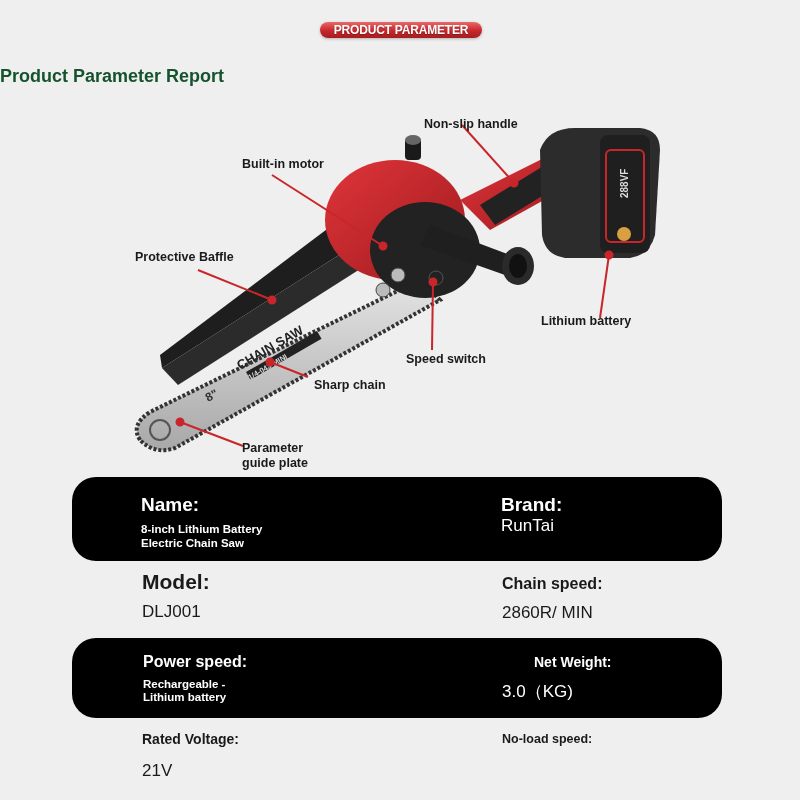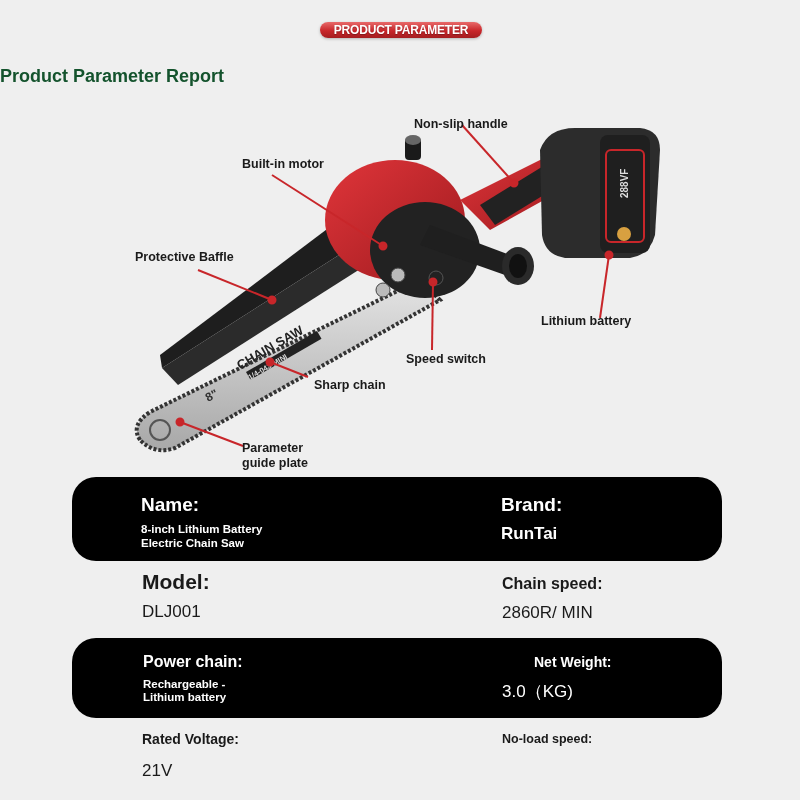--- a/index.html
+++ b/index.html
@@ -103,55 +103,55 @@
         <circle cx="609" cy="255" r="3.5"></circle>
       <line x1="433" y1="282" x2="432" y2="350"></line>
         <circle cx="433" cy="282" r="3.5"></circle>
       <line x1="308" y1="377" x2="270" y2="362"></line>
         <circle cx="270" cy="362" r="3.5"></circle>
       <line x1="243" y1="446" x2="180" y2="422"></line>
         <circle cx="180" cy="422" r="3.5"></circle>
     </g>
   </svg>
 
-  <div class="callout" style="left:414px; top:17px;">Non-slip handle</div>
+  <div class="callout" style="left:424px; top:17px;">Non-slip handle</div>
   <div class="callout" style="left:242px; top:57px;">Built-in motor</div>
   <div class="callout" style="left:135px; top:150px;">Protective Baffle</div>
   <div class="callout" style="left:541px; top:214px;">Lithium battery</div>
   <div class="callout" style="left:406px; top:252px;">Speed switch</div>
   <div class="callout" style="left:314px; top:278px;">Sharp chain</div>
   <div class="callout" style="left:242px; top:341px;">
     <span style="display:block">Parameter</span>
     <span style="display:block">guide plate</span>
   </div>
 </div>
 
 <div class="spec-band band1"></div>
 <div class="spec on-dark" style="left:141px; top:494px;">
   <span class="lbl" style="font-size:19px;">Name:</span>
   <span class="val" style="font-size:11.5px; font-weight:bold; line-height:14px; margin-top:6px;">8-inch Lithium Battery</span>
   <span class="val" style="font-size:11.5px; font-weight:bold; line-height:14px;">Electric Chain Saw</span>
 </div>
 <div class="spec on-dark" style="left:501px; top:494px;">
   <span class="lbl" style="font-size:19px;">Brand:</span>
-  <span class="val" style="font-size:17px; font-weight:bold; margin-top:8px;">RunTai</span>
+  <span class="val" style="font-size:17px; font-weight:normal; margin-top:0;">RunTai</span>
 </div>
 
 <div class="spec on-light" style="left:142px; top:570px;">
   <span class="lbl" style="font-size:21px;">Model:</span>
   <span class="val" style="font-size:17px; margin-top:8px;">DLJ001</span>
 </div>
 <div class="spec on-light" style="left:502px; top:575px;">
   <span class="lbl" style="font-size:16px;">Chain speed:</span>
   <span class="val" style="font-size:17px; margin-top:10px;">2860R/ MIN</span>
 </div>
 
 <div class="spec-band band2"></div>
 <div class="spec on-dark" style="left:143px; top:653px;">
-  <span class="lbl" style="font-size:16px;">Power chain:</span>
+  <span class="lbl" style="font-size:16px;">Power speed:</span>
   <span class="val" style="font-size:11.5px; font-weight:bold; line-height:13px; margin-top:7px;">Rechargeable -</span>
   <span class="val" style="font-size:11.5px; font-weight:bold; line-height:13px;">Lithium battery</span>
 </div>
 <div class="spec on-dark" style="left:502px; top:654px;">
   <span class="lbl" style="font-size:14px;padding-left:32px;">Net Weight:</span>
   <span class="val" style="font-size:17px; margin-top:10px;">3.0（KG)</span>
 </div>
 
 <div class="spec on-light" style="left:142px; top:731px;">
   <span class="lbl" style="font-size:14px;">Rated Voltage:</span>

